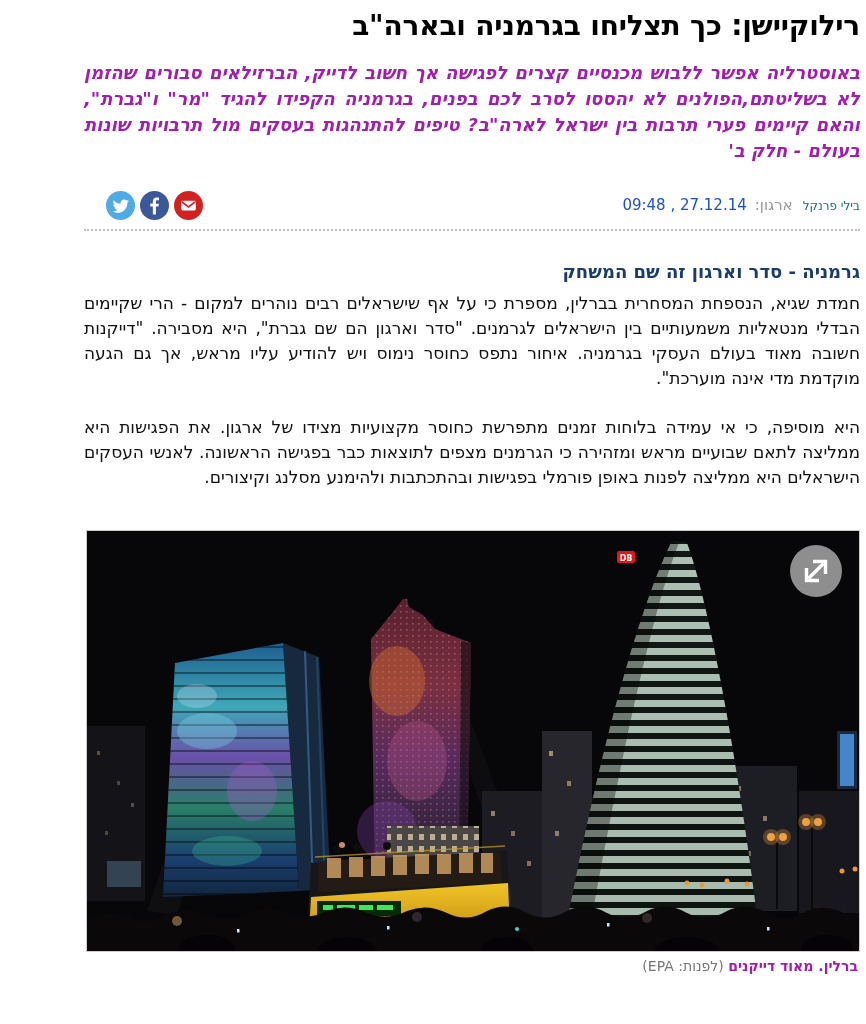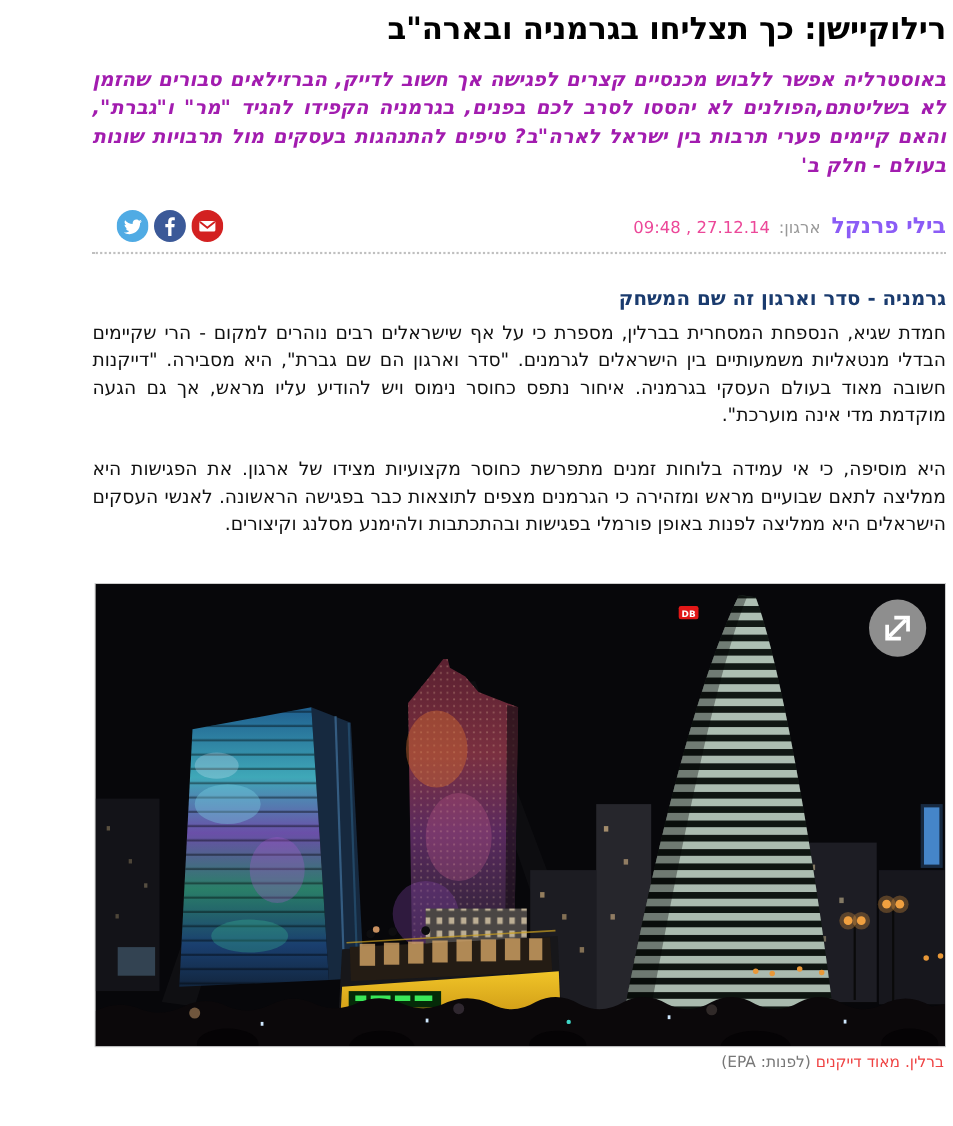--- a/index.html
+++ b/index.html
@@ -18,23 +18,23 @@
   .subtitle{
     margin:0 0 25px;font-size:18px;line-height:26px;font-weight:bold;
     color:#a21caf;text-align:justify;font-style:italic;
   }
   
   .byline-row{
     display:flex;justify-content:space-between;align-items:center;
     margin:0 0 8px;height:32px;
   }
   .byline{font-size:15px;color:#999;white-space:nowrap;}
-  .author{color:#8b5cf6;font-weight:bold;font-size:20px;margin-left:10px;}
+  .author{color:#0f766e;font-weight:normal;font-size:12px;margin-left:10px;}
   .pub-label{margin-left:8px;}
-  .pub-time{color:#ec4899;}
+  .pub-time{color:#1d4ed8;}
   .share-icons{display:flex;gap:5px;direction:ltr;margin-left:22px;}
   .share-btn{width:29px;height:29px;cursor:pointer;display:block;}
   .share-btn svg{display:block;}
   .sep{border-top:2px dotted #bfbfbf;height:0;margin:0;}
   
   .section-header{
     margin:30px 0 8px;font-size:18px;line-height:22px;font-weight:bold;
     color:#1a3b6e;text-align:right;
   }
   .body-p{
@@ -42,21 +42,21 @@
     text-align:justify;
   }
   
   .photo-fig{position:relative;margin:40px 0 0;width:772px;border:1px solid #ccc;}
   .photo-fig svg.scene{display:block;background:#08080a;}
   .expand-btn{
     position:absolute;top:13px;right:16px;width:54px;height:54px;
     cursor:pointer;
   }
   .caption{margin:6px 2px 0;font-size:14px;text-align:right;direction:rtl;}
-  .cap-bold{font-weight:normal;color:#ef4444;}
+  .cap-bold{font-weight:bold;color:#a21caf;}
   .cap-credit{color:#777;}
 </style>
 </head>
 <body>
 
 <div class="content">
 
   <h1 class="headline">רילוקיישן: כך תצליחו בגרמניה ובארה"ב</h1>
 
   <div class="subtitle">באוסטרליה אפשר ללבוש מכנסיים קצרים לפגישה אך חשוב לדייק, הברזילאים סבורים שהזמן לא בשליטתם,הפולנים לא יהססו לסרב לכם בפנים, בגרמניה הקפידו להגיד "מר" ו"גברת", והאם קיימים פערי תרבות בין ישראל לארה"ב? טיפים להתנהגות בעסקים מול תרבויות שונות בעולם - חלק ב'</div>

